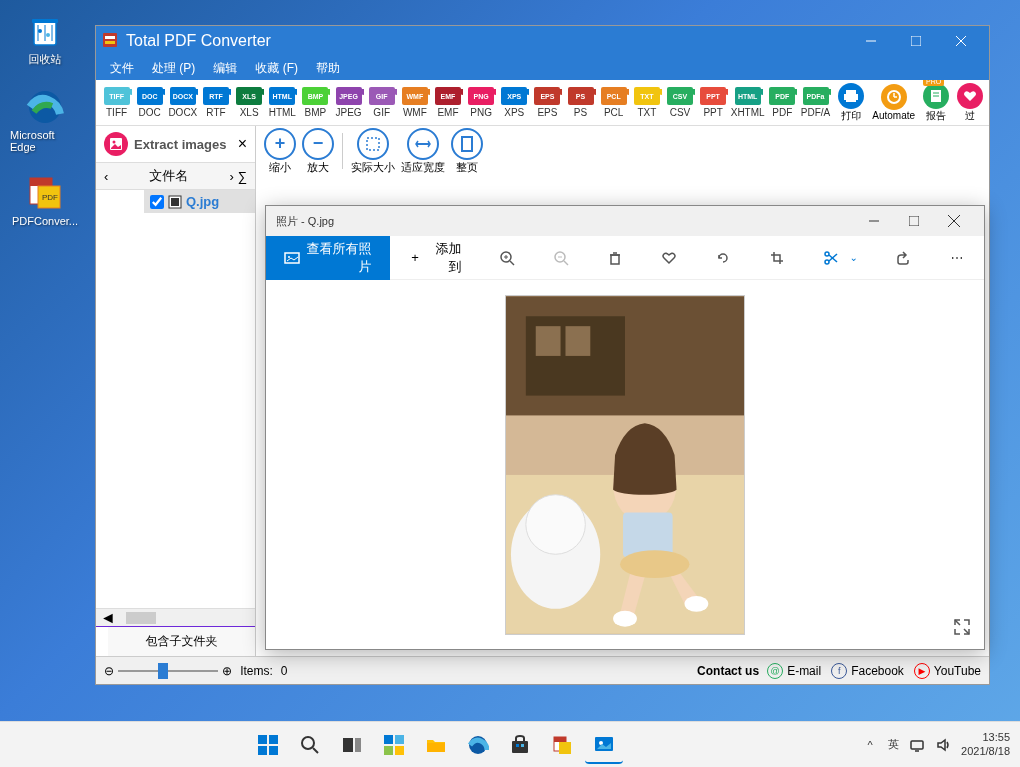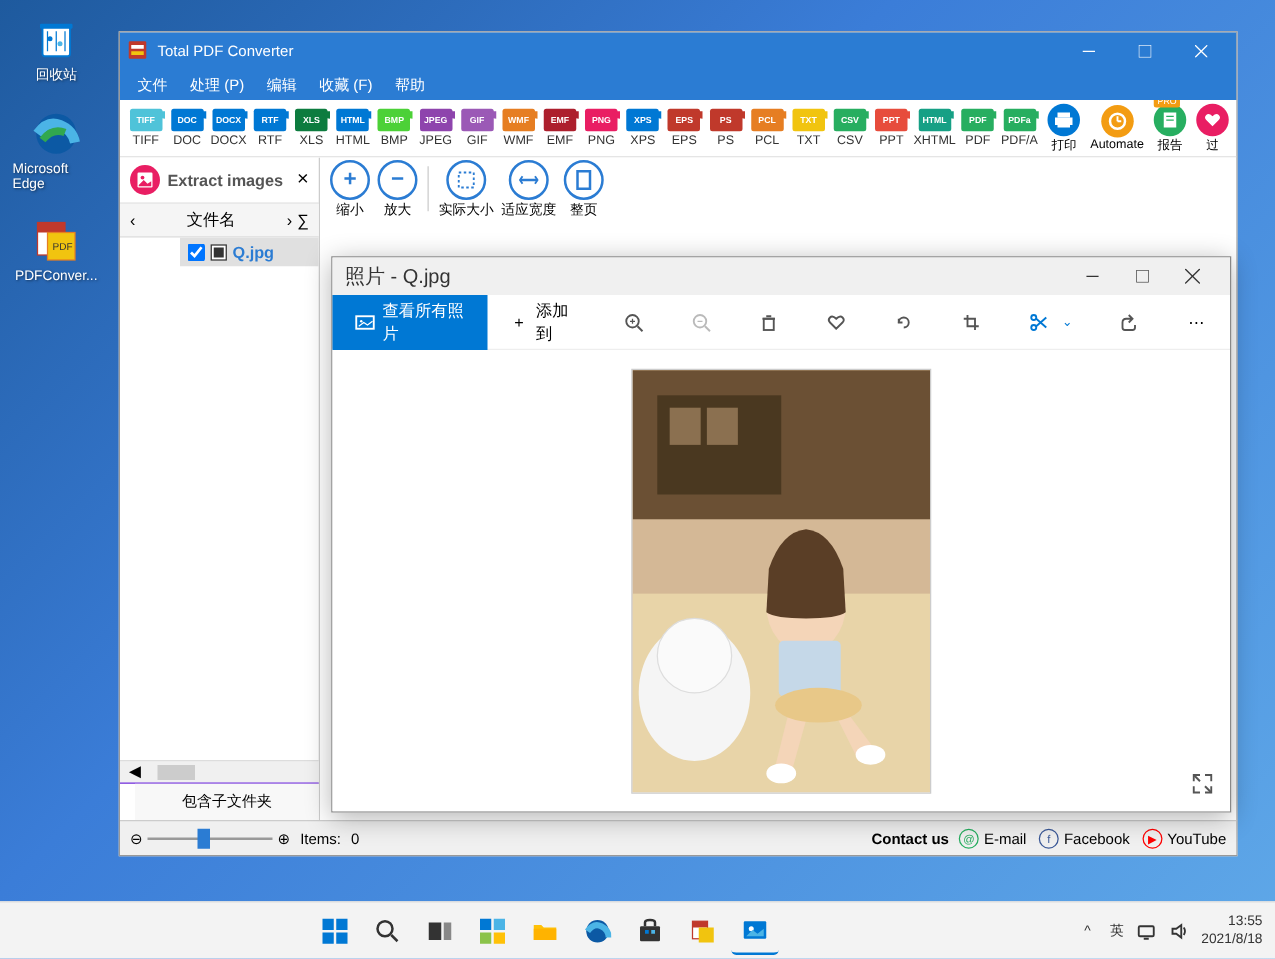--- a/index.html
+++ b/index.html
@@ -8,21 +8,21 @@
 
 .desktop-icons { position: absolute; top: 10px; left: 10px; width: 70px; }
 .desktop-icon { display: flex; flex-direction: column; align-items: center; margin-bottom: 20px; cursor: pointer; }
 .desktop-icon-img { width: 40px; height: 40px; display: flex; align-items: center; justify-content: center; }
 .desktop-icon-label { color: white; font-size: 11px; text-align: left; text-shadow: 1px 1px 2px rgba(0,0,0,0.5); margin-top: 2px; }
 
 
 .app-window { position: absolute; top: 25px; left: 95px; width: 895px; height: 660px; background: white; border: 1px solid #999; display: flex; flex-direction: column; }
 .titlebar { height: 30px; background: #2b7cd3; display: flex; align-items: center; padding: 0 6px; color: white; }
 .titlebar-icon { width: 18px; height: 18px; margin-right: 6px; }
-.titlebar-text { font-size: 12px; flex: 1; }
+.titlebar-text { font-size: 16px; flex: 1; }
 .win-controls { display: flex; gap: 0; }
 .win-btn { width: 45px; height: 30px; display: flex; align-items: center; justify-content: center; color: white; cursor: pointer; }
 
 
 .menubar { height: 24px; background: #2b7cd3; display: flex; align-items: center; padding: 0 8px; gap: 6px; }
 .menu-item { color: white; font-size: 12px; padding: 2px 6px; cursor: pointer; }
 
 
 .format-toolbar { height: 46px; background: white; border-bottom: 1px solid #ddd; display: flex; align-items: center; padding: 20px 6px; gap: 4px; overflow: hidden; }
 .format-btn { display: flex; flex-direction: column; align-items: center; width: 32px; cursor: pointer; }
@@ -60,24 +60,24 @@
 .statusbar { height: 28px; background: #f0f0f0; border-top: 1px solid #ccc; display: flex; align-items: center; padding: 0 8px; font-size: 12px; gap: 8px; }
 .zoom-slider { display: flex; align-items: center; gap: 4px; }
 .slider-track { width: 100px; height: 2px; background: #999; position: relative; }
 .slider-thumb { width: 10px; height: 16px; background: #2b7cd3; position: absolute; top: -7px; left: 40px; }
 .status-spacer { flex: 1; }
 .status-link { display: flex; align-items: center; gap: 4px; cursor: pointer; }
 .status-icon { width: 16px; height: 16px; border-radius: 50%; display: flex; align-items: center; justify-content: center; font-size: 9px; }
 
 
 .photos-window { position: absolute; top: 205px; left: 265px; width: 720px; height: 445px; background: white; border: 1px solid #888; box-shadow: 0 4px 20px rgba(0,0,0,0.3); display: flex; flex-direction: column; }
-.photos-titlebar { height: 30px; background: #f0f0f0; display: flex; align-items: center; padding: 0 10px; font-size: 16px; color: #333; }
+.photos-titlebar { height: 30px; background: #f0f0f0; display: flex; align-items: center; padding: 0 10px; font-size: 11px; color: #333; }
 .photos-titlebar-text { flex: 1; }
 .photos-win-btn { width: 40px; height: 30px; display: flex; align-items: center; justify-content: center; cursor: pointer; }
-.photos-toolbar { height: 44px; display: flex; align-items: center; border-bottom: 1px solid #eee; }
+.photos-toolbar { height: 44px; display: flex; align-items: center; border-bottom: 1px solid #eee; text-align: right; }
 .photos-tool { padding: 0 18px; height: 44px; display: flex; align-items: center; gap: 6px; cursor: pointer; font-size: 13px; }
 .photos-tool.active { background: #0078d4; color: white; }
 .photos-tool-icon { width: 18px; height: 18px; display: flex; align-items: center; justify-content: center; }
 .photos-content { flex: 1; display: flex; align-items: center; justify-content: center; background: white; position: relative; }
 .photo-placeholder { width: 240px; height: 340px; background: linear-gradient(180deg, #8b6f47 0%, #a0824f 30%, #d4b896 60%, #e8d4a8 100%); display: flex; align-items: center; justify-content: center; color: #555; font-size: 11px; border: 1px solid #ccc; position: relative; overflow: hidden; }
 .expand-icon { position: absolute; bottom: 12px; right: 12px; cursor: pointer; }
 
 
 .taskbar { position: absolute; bottom: 0; left: 0; right: 0; height: 46px; background: #f3f3f3; display: flex; align-items: center; padding: 0 10px; border-top: 1px solid #ddd; }
 .taskbar-center { flex: 1; display: flex; justify-content: center; gap: 4px; }

